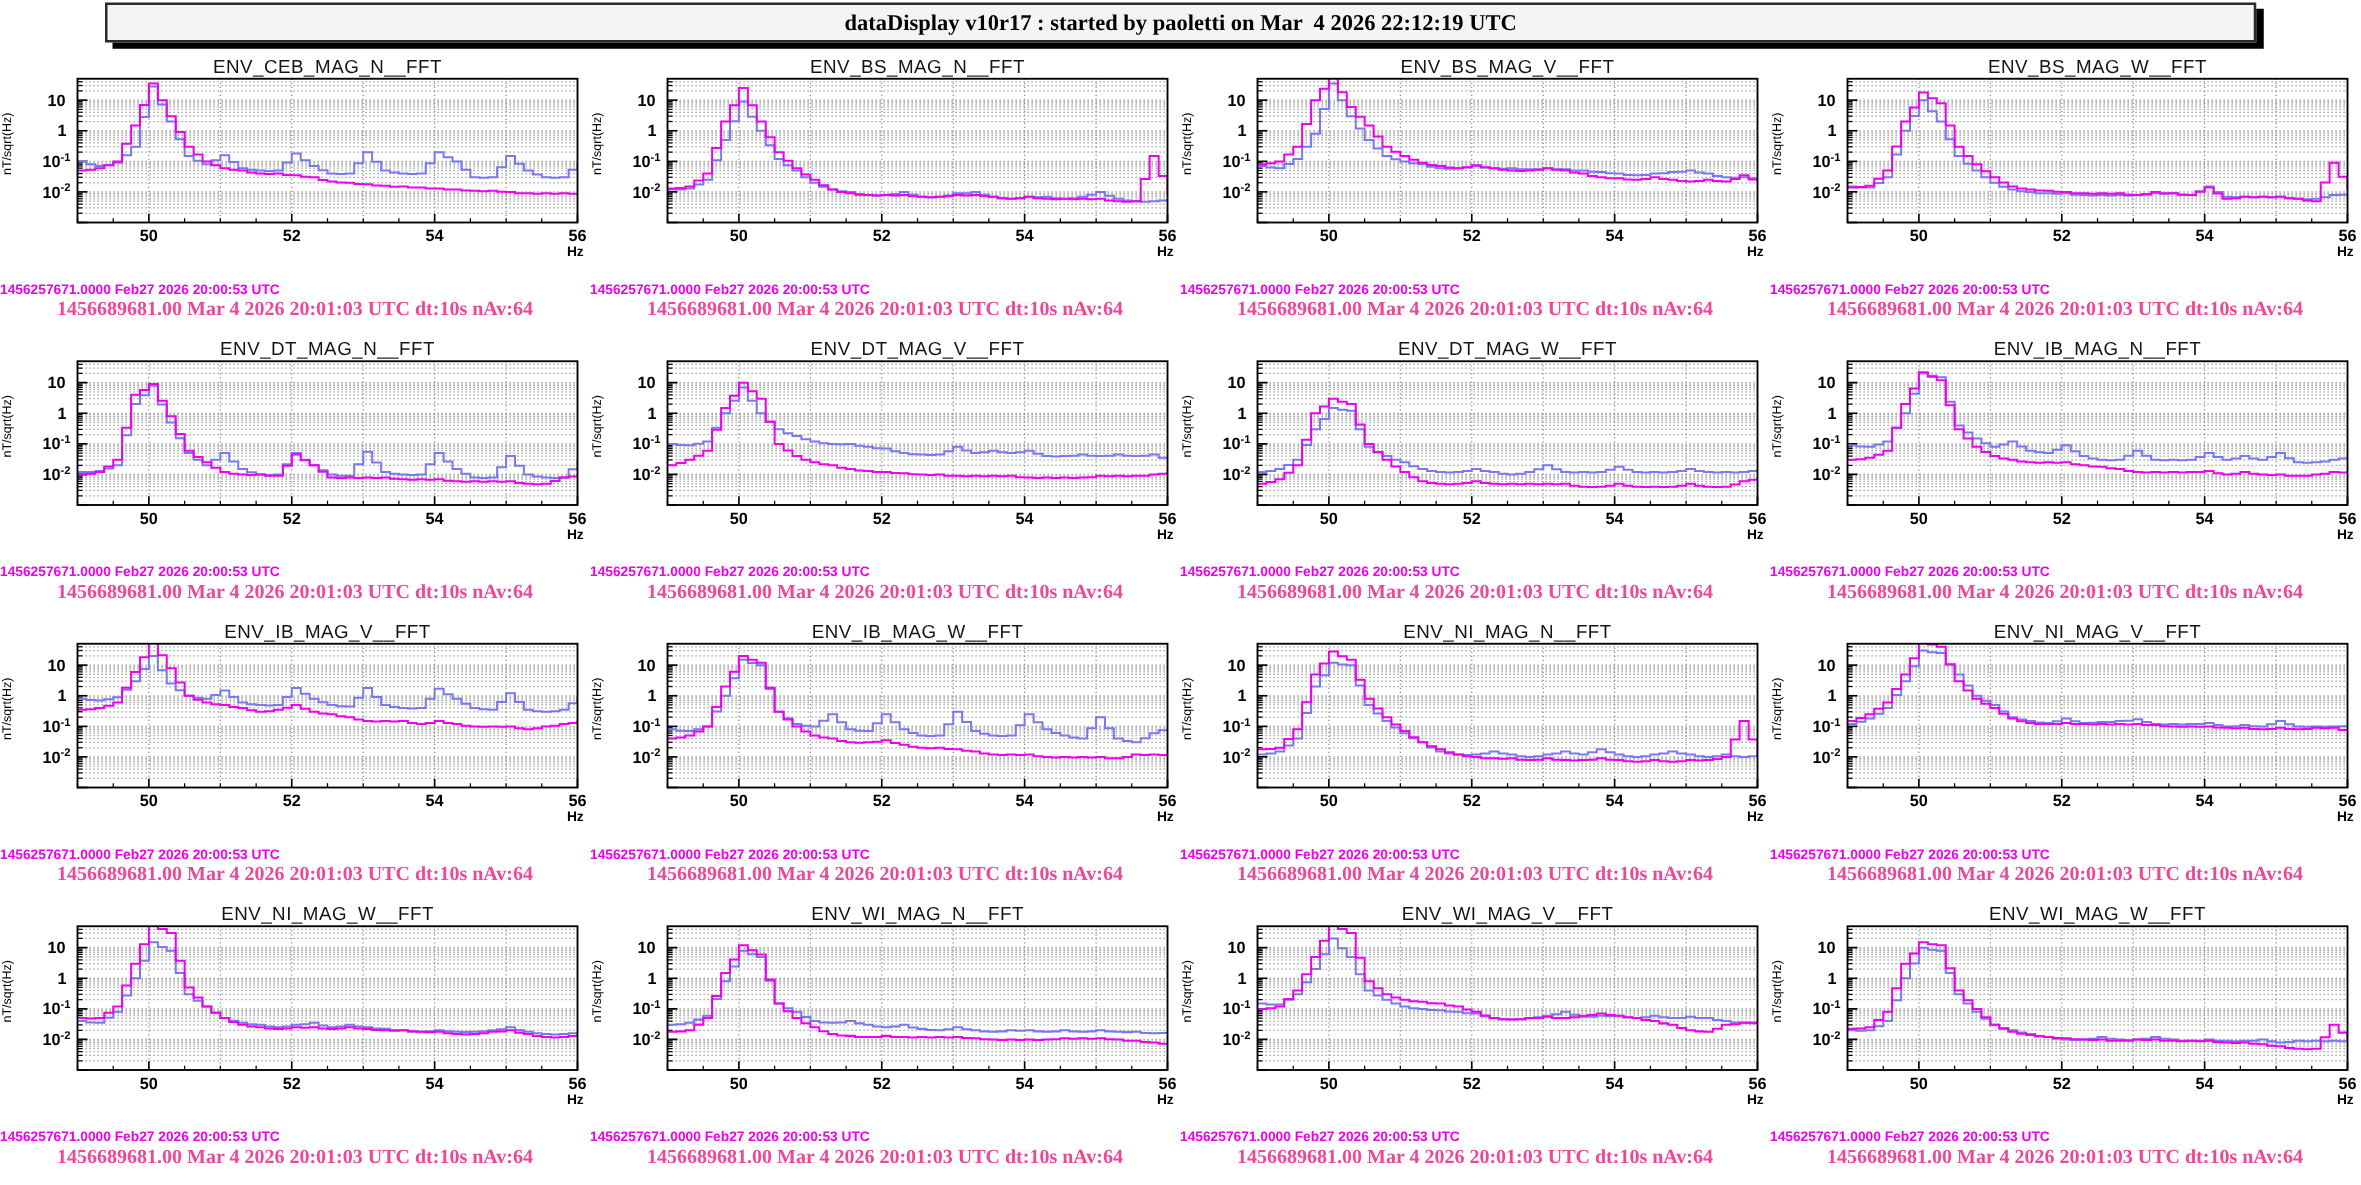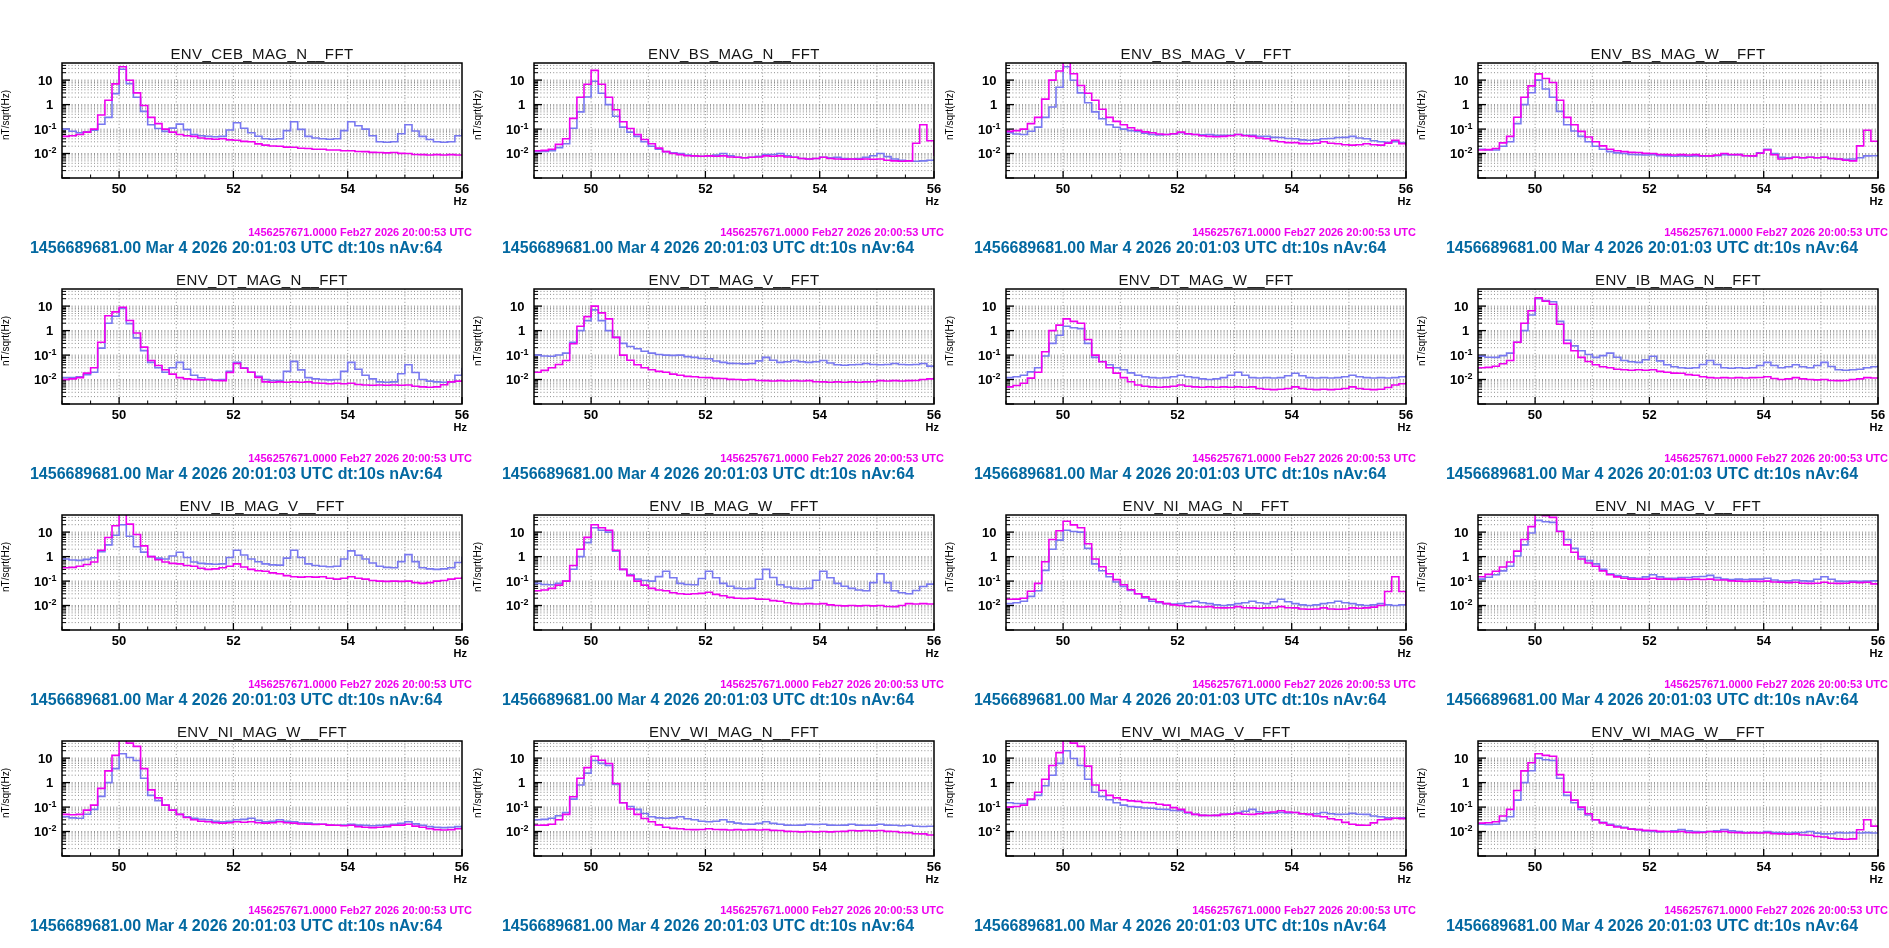--- a/index.html
+++ b/index.html
@@ -20,41 +20,44 @@
     display:grid;grid-template-columns:repeat(4,472px);grid-auto-rows:226px;
   }
   .cell{position:relative;width:472px;height:226px;}
   .ptitle{
     position:absolute;top:3px;left:62px;width:400px;text-align:center;
     font-weight:normal;font-size:15px;letter-spacing:0.4px;color:#141414;
     font-family:"Liberation Sans",sans-serif;white-space:nowrap;
   }
   .plot{position:absolute;top:18px;left:0;}
   .ref{
-    position:absolute;top:184px;left:0;width:100%;text-align:right;
+    position:absolute;top:184px;left:0;width:100%;text-align:left;
     font-weight:bold;font-size:11px;color:#ee00ee;white-space:pre;
   }
   .cur{
     position:absolute;top:197px;left:0;width:100%;text-align:center;
-    font-family:Liberation Sans, sans-serif;font-weight:bold;font-size:16px;color:#0369a1;
+    font-family:Liberation Serif, serif;font-weight:bold;font-size:16px;color:#ec4899;
     white-space:pre;
   }
   .gl{stroke:#8f8f8f;stroke-width:1;stroke-dasharray:1 2.2;}
   .fr{stroke:#000;stroke-width:1.5;fill:none;}
   .tick{stroke:#000;stroke-width:1.3;}
   .mtick{stroke:#000;stroke-width:1;}
   .tk{font:bold 13px "Liberation Sans",sans-serif;fill:#000;}
   .sup{font-size:9px;font-weight:bold;}
   .hz{font:bold 11px "Liberation Sans",sans-serif;fill:#000;}
   .yl{font:10px "Liberation Sans",sans-serif;fill:#000;}
 </style>
 </head>
 <body>
 
 <div class="page">
+  <div class="header-bar">
+    <span>dataDisplay v10r17 : started by paoletti on Mar  4 2026 22:12:19 UTC</span>
+  </div>
   <div class="grid" id="plot-grid">
   <div class="cell">
     <div class="ptitle">ENV_CEB_MAG_N__FFT</div>
     <svg class="plot" width="472" height="152" viewBox="0 0 472 152">
           <g>
             <line class="gl" x1="62" y1="110.6" x2="462" y2="110.6"></line>
             <line class="gl" x1="62" y1="106.3" x2="462" y2="106.3"></line>
             <line class="gl" x1="62" y1="103.3" x2="462" y2="103.3"></line>
             <line class="gl" x1="62" y1="100.9" x2="462" y2="100.9"></line>
             <line class="gl" x1="62" y1="99.0" x2="462" y2="99.0"></line>

